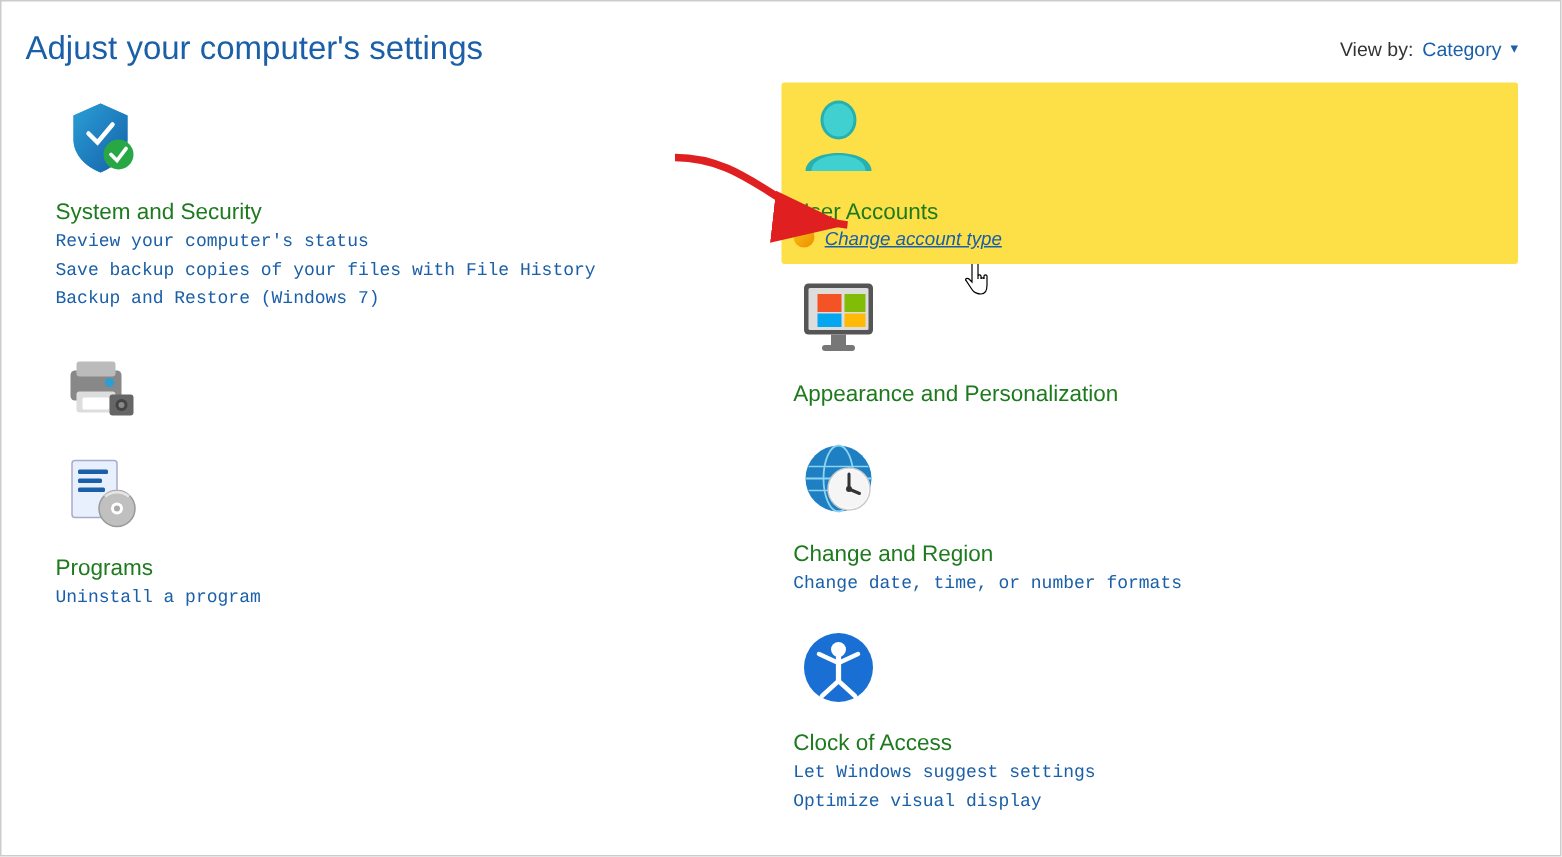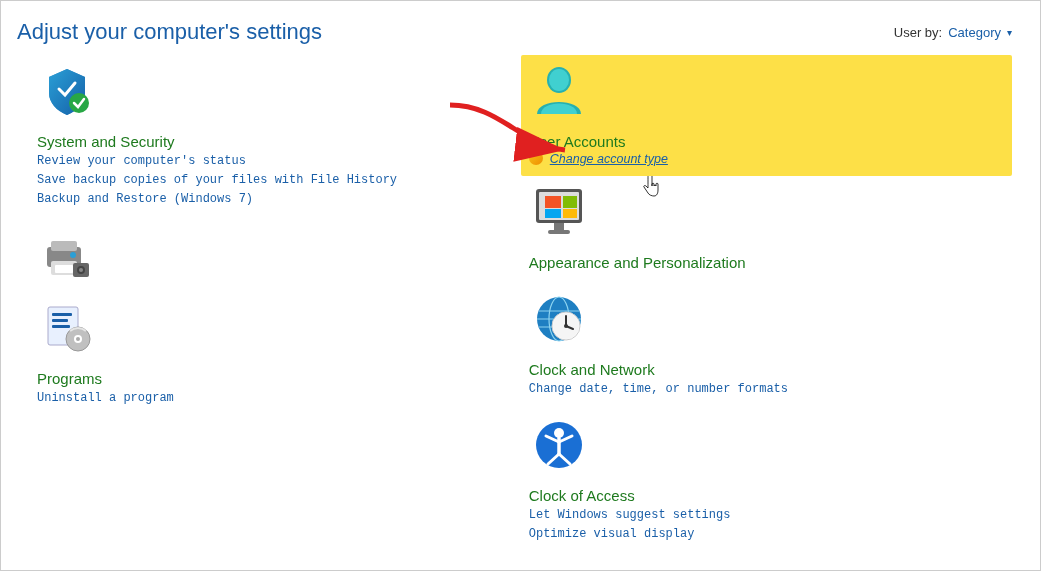--- a/index.html
+++ b/index.html
@@ -151,21 +151,21 @@
   <path d="M 30 10 C 80 10, 100 50, 145 55" stroke="#e02020" stroke-width="5" fill="none" marker-end="url(#arrowhead)"></path>
 </svg>
 
 <svg class="cursor-overlay" viewBox="0 0 20 24" xmlns="http://www.w3.org/2000/svg">
   <path d="M8 0 C8 0, 8 12, 8 12 L6 10 C5 9, 3 10, 4 11 L8 17 C9 19, 12 20, 14 20 C17 20, 18 17, 18 14 L18 8 C18 7, 16 7, 16 8 L16 10 C16 9, 14 9, 14 10 L14 8 C14 7, 12 7, 12 8 L12 10 L12 0 C12 -1, 8 -1, 8 0 Z" fill="#fff" stroke="#000" stroke-width="0.8"></path>
 </svg>
 
 <div class="header">
   <h1 class="header-title">Adjust your computer's settings</h1>
   <div class="view-by">
-    <span class="view-by-label">User by:</span>
+    <span class="view-by-label">View by:</span>
     <span class="view-by-value">Category</span>
     <span class="view-by-arrow">▾</span>
   </div>
 </div>
 
 <div class="main-content">
 
   <div class="left-panel">
 
     <div class="category-item">
@@ -295,21 +295,21 @@
 
           <circle cx="32" cy="32" r="14" fill="white" stroke="#ccc" stroke-width="1"></circle>
           <circle cx="32" cy="32" r="13" fill="#f5f5f5"></circle>
 
           <line x1="32" y1="32" x2="32" y2="22" stroke="#333" stroke-width="2" stroke-linecap="round"></line>
           <line x1="32" y1="32" x2="39" y2="35" stroke="#333" stroke-width="2" stroke-linecap="round"></line>
           <circle cx="32" cy="32" r="2" fill="#333"></circle>
         </svg>
       </div>
       <div class="category-text">
-        <div class="category-title">Clock and Network</div>
+        <div class="category-title">Change and Region</div>
         <a class="category-link">Change date, time, or number formats</a>
       </div>
     </div>
 
     <div class="category-item">
       <div class="icon-container">
         <svg width="50" height="50" viewBox="0 0 50 50" xmlns="http://www.w3.org/2000/svg">
 
           <circle cx="25" cy="25" r="23" fill="#1a6fd4"></circle>
 

